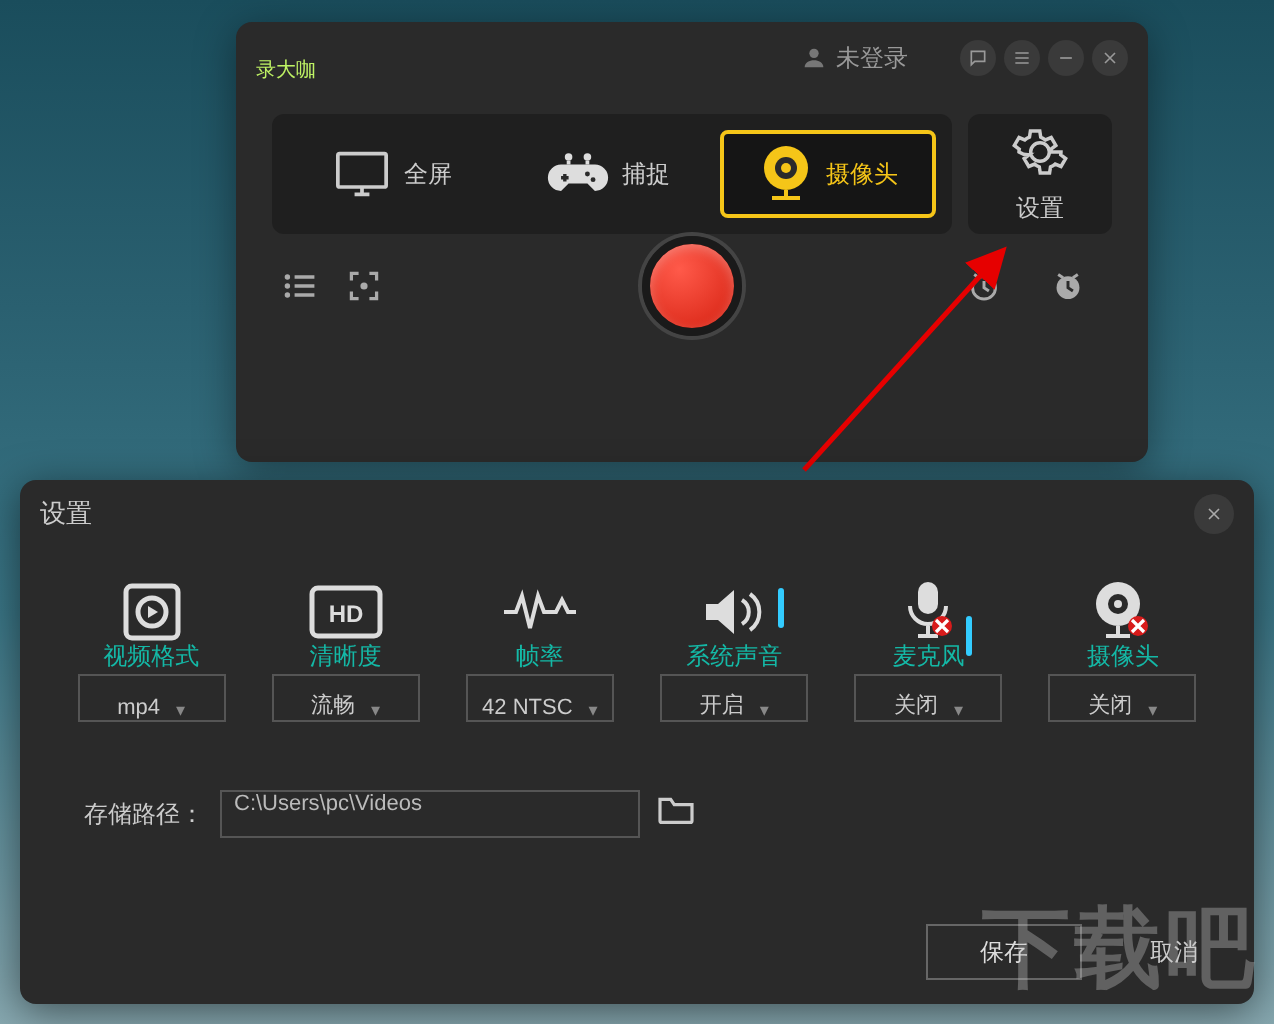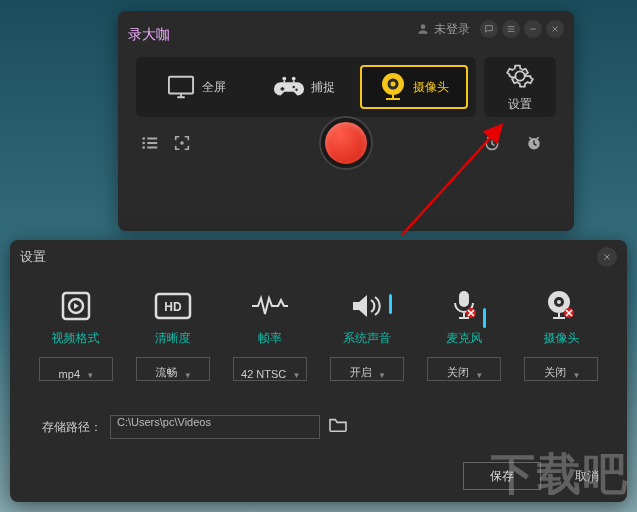--- a/index.html
+++ b/index.html
@@ -18,25 +18,25 @@
     border-radius: 8px;
     box-shadow: 0 4px 20px rgba(0,0,0,0.4);
   }
   .titlebar {
     height: 36px;
     display: flex;
     align-items: center;
     padding: 0 10px;
     color: #ccc;
   }
-  .app-title { font-size: 14px; color: #f0abfc; margin-top: 12px; }
+  .app-title { font-size: 10px; color: #bef264; margin-top: 12px; }
   .tb-spacer { flex: 1; }
   .user-chip {
     display: flex; align-items: center; gap: 4px;
-    font-size: 12px; color: #999; margin-right: 6px;
+    font-size: 12px; color: #999; margin-right: 22px;
     cursor: pointer;
   }
   .tb-btn {
     width: 18px; height: 18px; border-radius: 50%;
     background: #3a3a3a; margin-left: 4px;
     display: flex; align-items: center; justify-content: center;
     cursor: pointer;
   }
   .mode-row {
     display: flex; gap: 8px; padding: 10px 18px 0 18px;
@@ -111,21 +111,21 @@
   .close-x {
     margin-left: auto; width: 20px; height: 20px;
     border-radius: 50%; background: #3a3a3a;
     display:flex; align-items:center; justify-content:center;
     cursor:pointer;
   }
   .s-grid {
     display: flex; padding: 18px 20px 8px 20px; gap: 6px;
   }
   .s-col {
-    flex: 1; display:flex; flex-direction:column; align-items:center; gap:10px;
+    flex: 1; display:flex; flex-direction:column; align-items:center; 
   }
   .s-label { font-size: 12px; color: #14b8a6; }
   .s-select {
     width: 74px; height: 24px;
     border: 1px solid #555; background: transparent;
     color: #ccc; font-size: 11px;
     display:flex; align-items:flex-end; justify-content:center; gap:4px;
     cursor: pointer;
   }
   .s-select::after { content: "▾"; font-size: 9px; margin-left: 4px; color:#888; }

